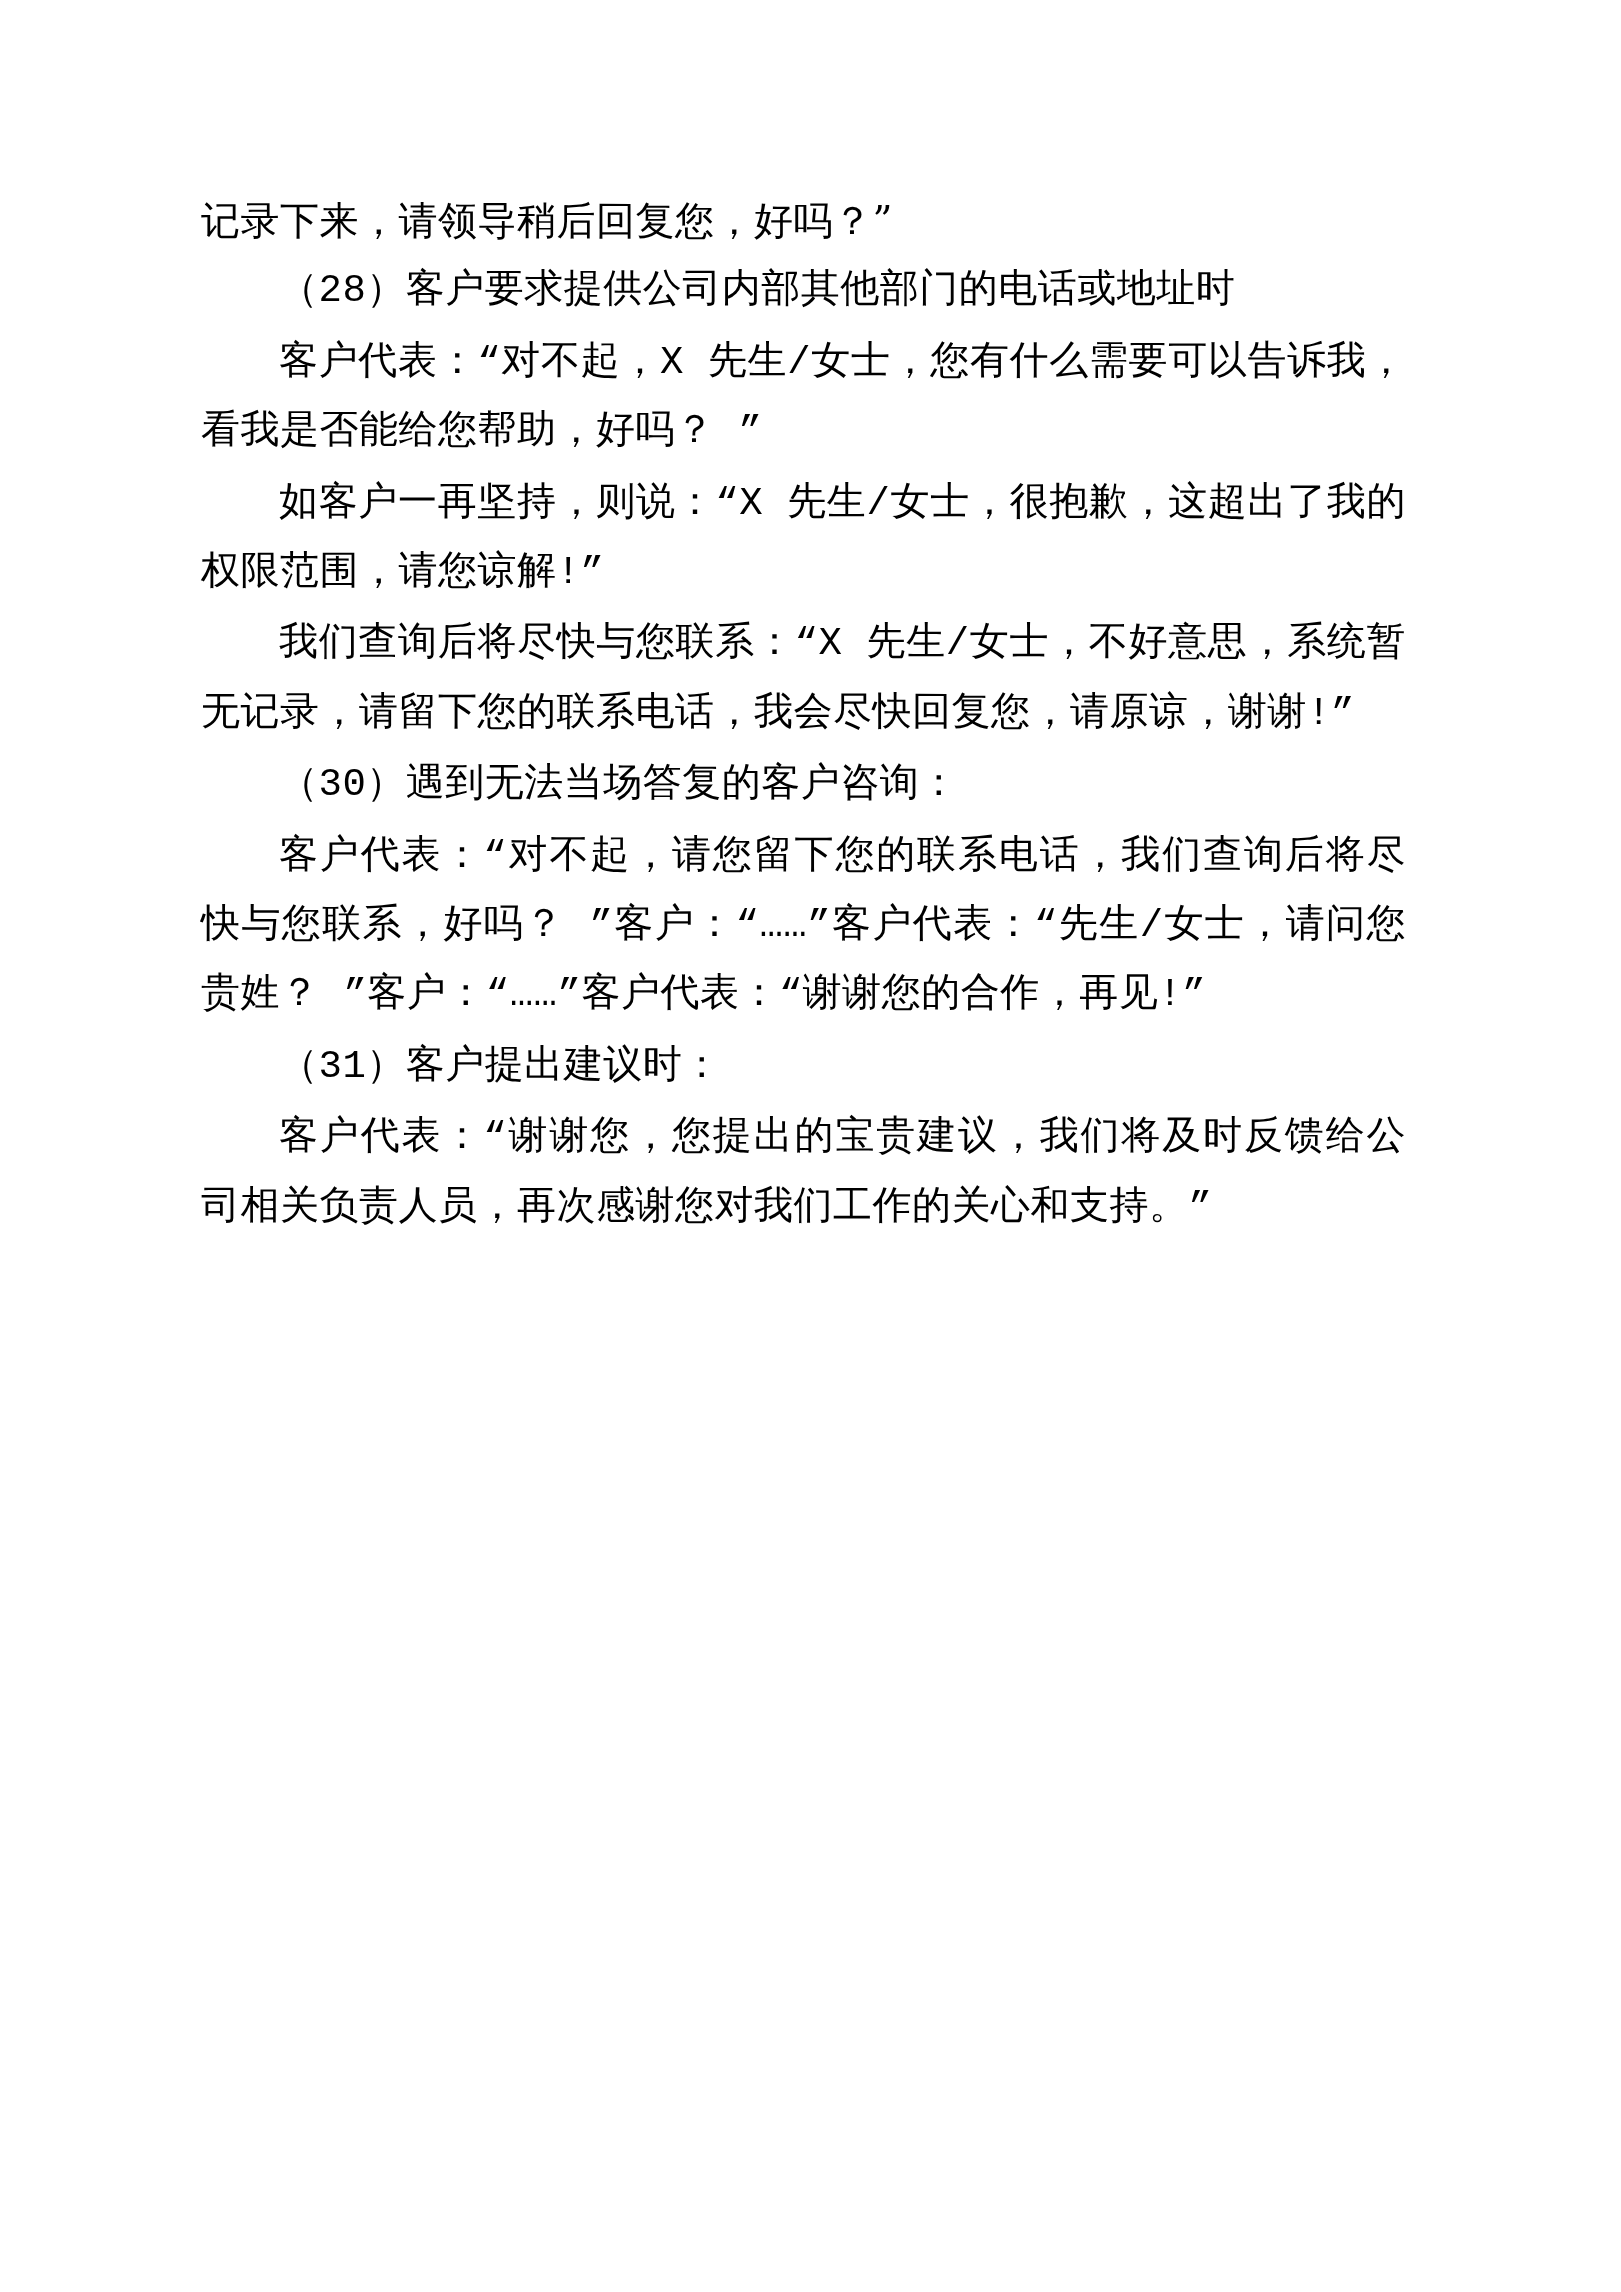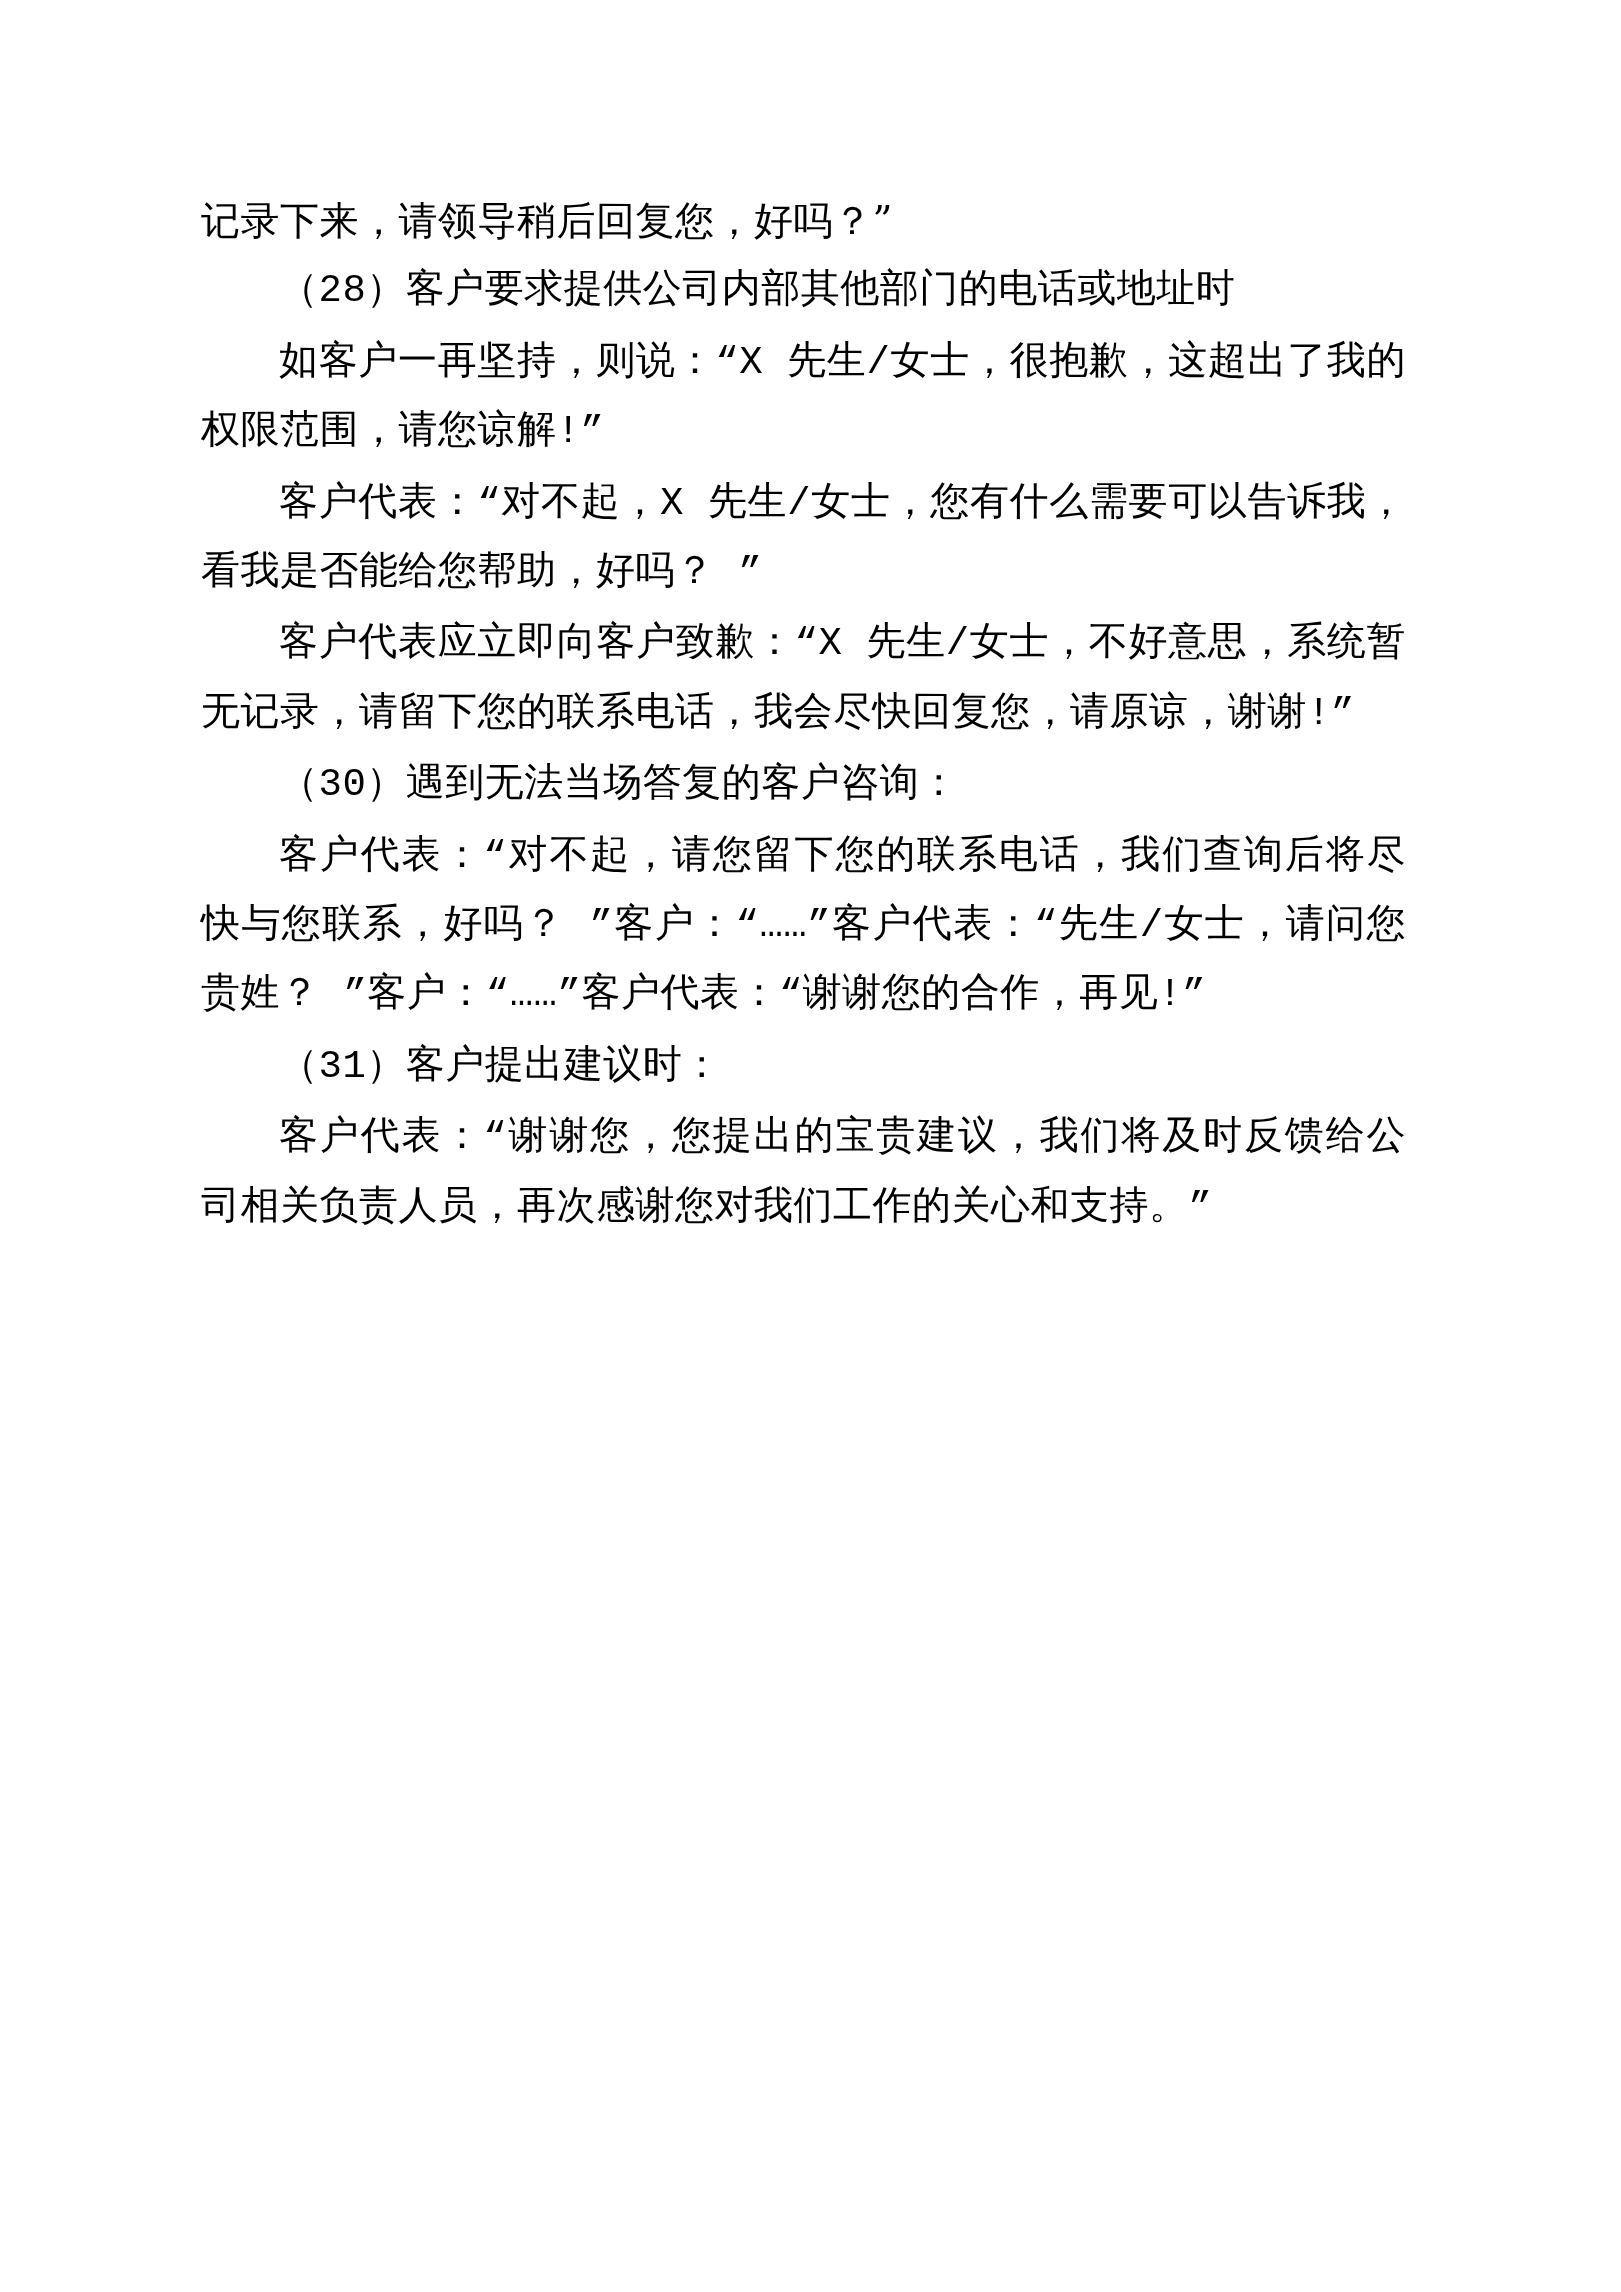--- a/index.html
+++ b/index.html
@@ -40,22 +40,22 @@
     font-family: Liberation Mono, monospace;
   }
 </style>
 </head>
 <body>
 
 <div class="page">
   <div class="doc-body">
     <p class="para">记录下来，请领导稍后回复您，好吗？”</p>
     <p class="para indent">（28）客户要求提供公司内部其他部门的电话或地址时</p>
+    <p class="para indent">客户代表：“对不起，X 先生/女士，您有什么需要可以告诉我，看我是否能给您帮助，好吗？ ”</p>
     <p class="para indent">如客户一再坚持，则说：“X 先生/女士，很抱歉，这超出了我的权限范围，请您谅解!”</p>
-    <p class="para indent">客户代表：“对不起，X 先生/女士，您有什么需要可以告诉我，看我是否能给您帮助，好吗？ ”</p>
-    <p class="para indent">客户代表应立即向客户致歉：“X 先生/女士，不好意思，系统暂无记录，请留下您的联系电话，我会尽快回复您，请原谅，谢谢!”</p>
+    <p class="para indent">我们查询后将尽快与您联系：“X 先生/女士，不好意思，系统暂无记录，请留下您的联系电话，我会尽快回复您，请原谅，谢谢!”</p>
     <p class="para indent">（30）遇到无法当场答复的客户咨询：</p>
     <p class="para indent">客户代表：“对不起，请您留下您的联系电话，我们查询后将尽快与您联系，好吗？ ”客户：“……”客户代表：“先生/女士，请问您贵姓？ ”客户：“……”客户代表：“谢谢您的合作，再见!”</p>
     <p class="para indent">（31）客户提出建议时：</p>
     <p class="para indent">客户代表：“谢谢您，您提出的宝贵建议，我们将及时反馈给公司相关负责人员，再次感谢您对我们工作的关心和支持。”</p>
   </div>
 </div>
 
 
 </body></html>

